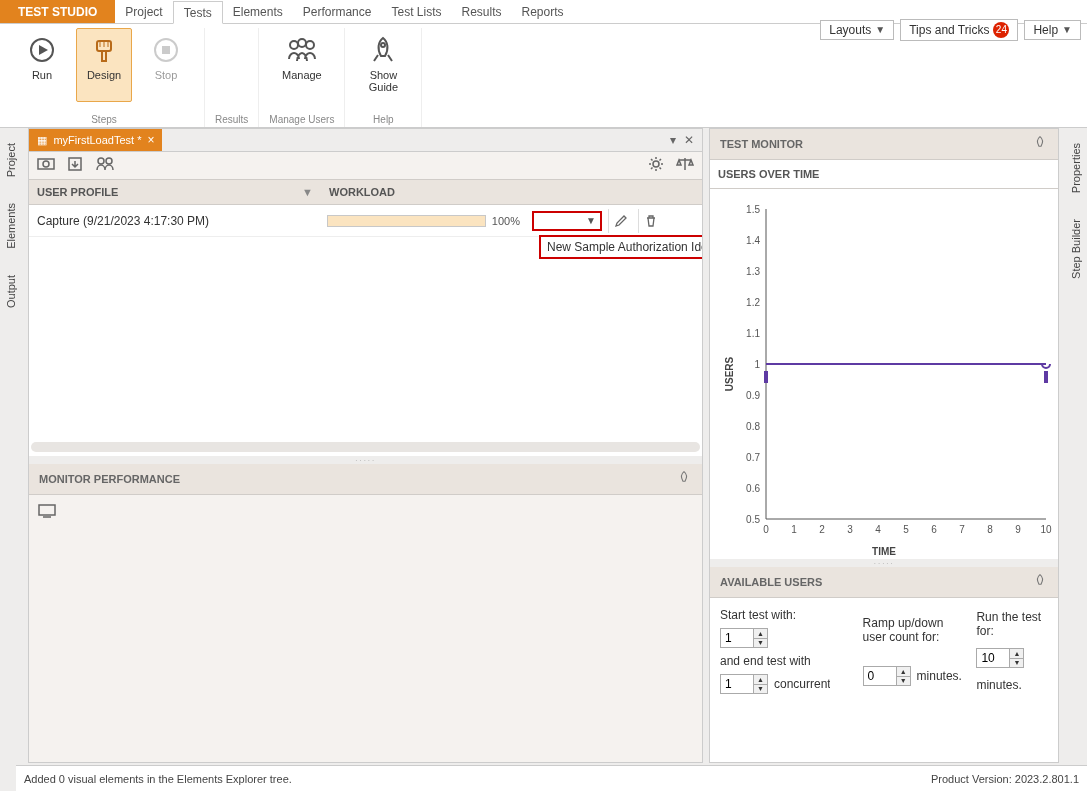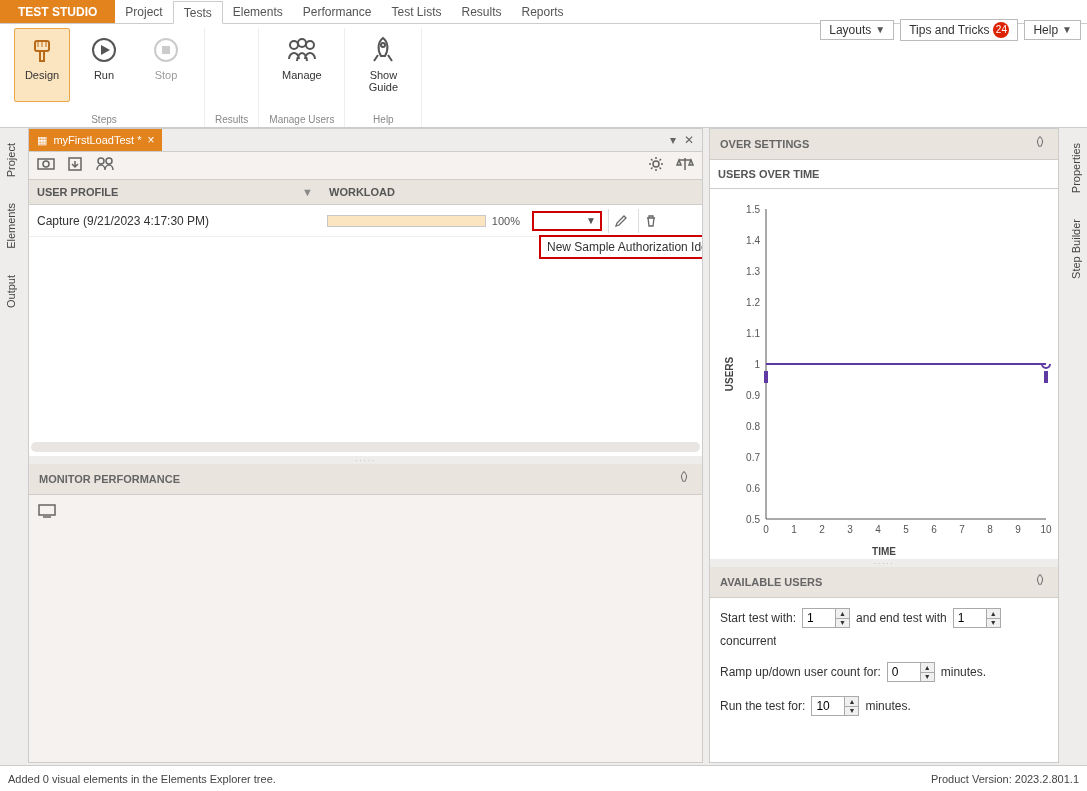--- a/index.html
+++ b/index.html
@@ -83,30 +83,30 @@
 .users-over-time { padding: 8px; font-size:11px; font-weight:bold; color:#555; border-bottom:1px solid #d0ccc8; background:#fff; }
 
 
 .chart-wrap { position:relative; height: 370px; background:#fff; }
 .chart-ylabel { position:absolute; left:2px; top:50%; transform: translateY(-50%) rotate(-90deg); font-size:10px; font-weight:bold; color:#444; }
 .chart-xlabel { position:absolute; bottom:2px; left:50%; transform:translateX(-50%); font-size:10px; font-weight:bold; color:#444; }
 svg.chart { position:absolute; left:36px; top:10px; }
 .tick-text { font-size:10px; fill:#555; }
 
 
-.avail-body { padding: 10px; font-size:12px; color:#333; display:flex; flex-direction:column; gap:14px; background:#fff; }
+.avail-body { padding: 10px; font-size:12px; color:#333; display:flex; flex-direction:row; gap:14px; background:#fff; }
 .form-row { display:flex; align-items:center; gap:6px; flex-wrap:wrap; }
 .spinner { display:inline-flex; border:1px solid #aaa; height:20px; }
 .spinner input { width:32px; border:none; padding:0 4px; font-size:12px; }
 .spinner .spins { width:14px; display:flex; flex-direction:column; border-left:1px solid #aaa; }
 .spinner .spins div { flex:1; font-size:7px; display:flex; align-items:center; justify-content:center; background:#f0f0f0; cursor:pointer; }
 .spinner .spins div:first-child { border-bottom:1px solid #aaa; }
 
 
-.statusbar { position:absolute; bottom:0; left:0; right:0; height:26px; background:#fff; border-top:1px solid #ccc; display:flex; align-items:center; padding:0 8px; font-size:11px; color:#444; }
+.statusbar { position:absolute; bottom:0; left:16px; right:0; height:26px; background:#fff; border-top:1px solid #ccc; display:flex; align-items:center; padding:0 8px; font-size:11px; color:#444; }
 .statusbar .right { margin-left:auto; }
 
 
 .filter-icon { color:#888; font-size:11px; }
 </style>
 </head>
 <body>
 
 <div class="menubar">
   <div class="brand">TEST STUDIO</div>
@@ -130,40 +130,40 @@
     <div class="menu-btn">
       <span>Help</span>
       <span class="caret">▼</span>
     </div>
   </div>
 </div>
 
 <div class="ribbon">
   <div class="ribbon-group">
     <div class="ribbon-row">
+      <div class="ribbon-btn">
+        <div class="ribbon-icon">
+          <svg width="30" height="30" viewBox="0 0 30 30">
+              <circle cx="15" cy="15" r="11" fill="none" stroke="#555" stroke-width="2"></circle>
+              <polygon points="12,10 21,15 12,20" fill="#555"></polygon>
+            </svg>
+        </div>
+        <div class="ribbon-label">Run</div>
+      </div>
       <div class="ribbon-btn active">
         <div class="ribbon-icon">
           <svg width="30" height="30" viewBox="0 0 30 30">
               <rect x="8" y="6" width="14" height="10" rx="2" fill="none" stroke="#b86a18" stroke-width="2"></rect>
               <line x1="11" y1="6" x2="11" y2="12" stroke="#b86a18"></line>
               <line x1="15" y1="6" x2="15" y2="12" stroke="#b86a18"></line>
               <line x1="19" y1="6" x2="19" y2="12" stroke="#b86a18"></line>
               <rect x="13" y="16" width="4" height="10" fill="none" stroke="#b86a18" stroke-width="2"></rect>
             </svg>
         </div>
         <div class="ribbon-label">Design</div>
-      </div>
-      <div class="ribbon-btn">
-        <div class="ribbon-icon">
-          <svg width="30" height="30" viewBox="0 0 30 30">
-              <circle cx="15" cy="15" r="11" fill="none" stroke="#555" stroke-width="2"></circle>
-              <polygon points="12,10 21,15 12,20" fill="#555"></polygon>
-            </svg>
-        </div>
-        <div class="ribbon-label">Run</div>
       </div>
       <div class="ribbon-btn disabled">
         <div class="ribbon-icon">
           <svg width="30" height="30" viewBox="0 0 30 30">
               <circle cx="15" cy="15" r="11" fill="none" stroke="#999" stroke-width="2"></circle>
               <rect x="11" y="11" width="8" height="8" fill="#999"></rect>
             </svg>
         </div>
         <div class="ribbon-label">Stop</div>
       </div>
@@ -319,21 +319,21 @@
         <svg width="20" height="16" viewBox="0 0 20 16">
             <rect x="2" y="2" width="16" height="10" fill="none" stroke="#666" stroke-width="1.5"></rect>
             <line x1="6" y1="14" x2="14" y2="14" stroke="#666" stroke-width="1.5"></line>
           </svg>
       </span>
     </div>
   </div>
 
   <div class="right-pane">
     <div class="panel-header">
-      <span>OVER SETTINGS</span>
+      <span>TEST MONITOR</span>
       <span class="hicon">
         <svg width="16" height="16" viewBox="0 0 30 30">
             <path d="M15 3c5 4 6 11 2 18l-4 0c-4-7-3-14 2-18z" fill="none" stroke="#777" stroke-width="2"></path>
           </svg>
       </span>
     </div>
     <div class="users-over-time">USERS OVER TIME</div>
 
     <div class="chart-wrap">
       <div class="chart-ylabel">USERS</div>

